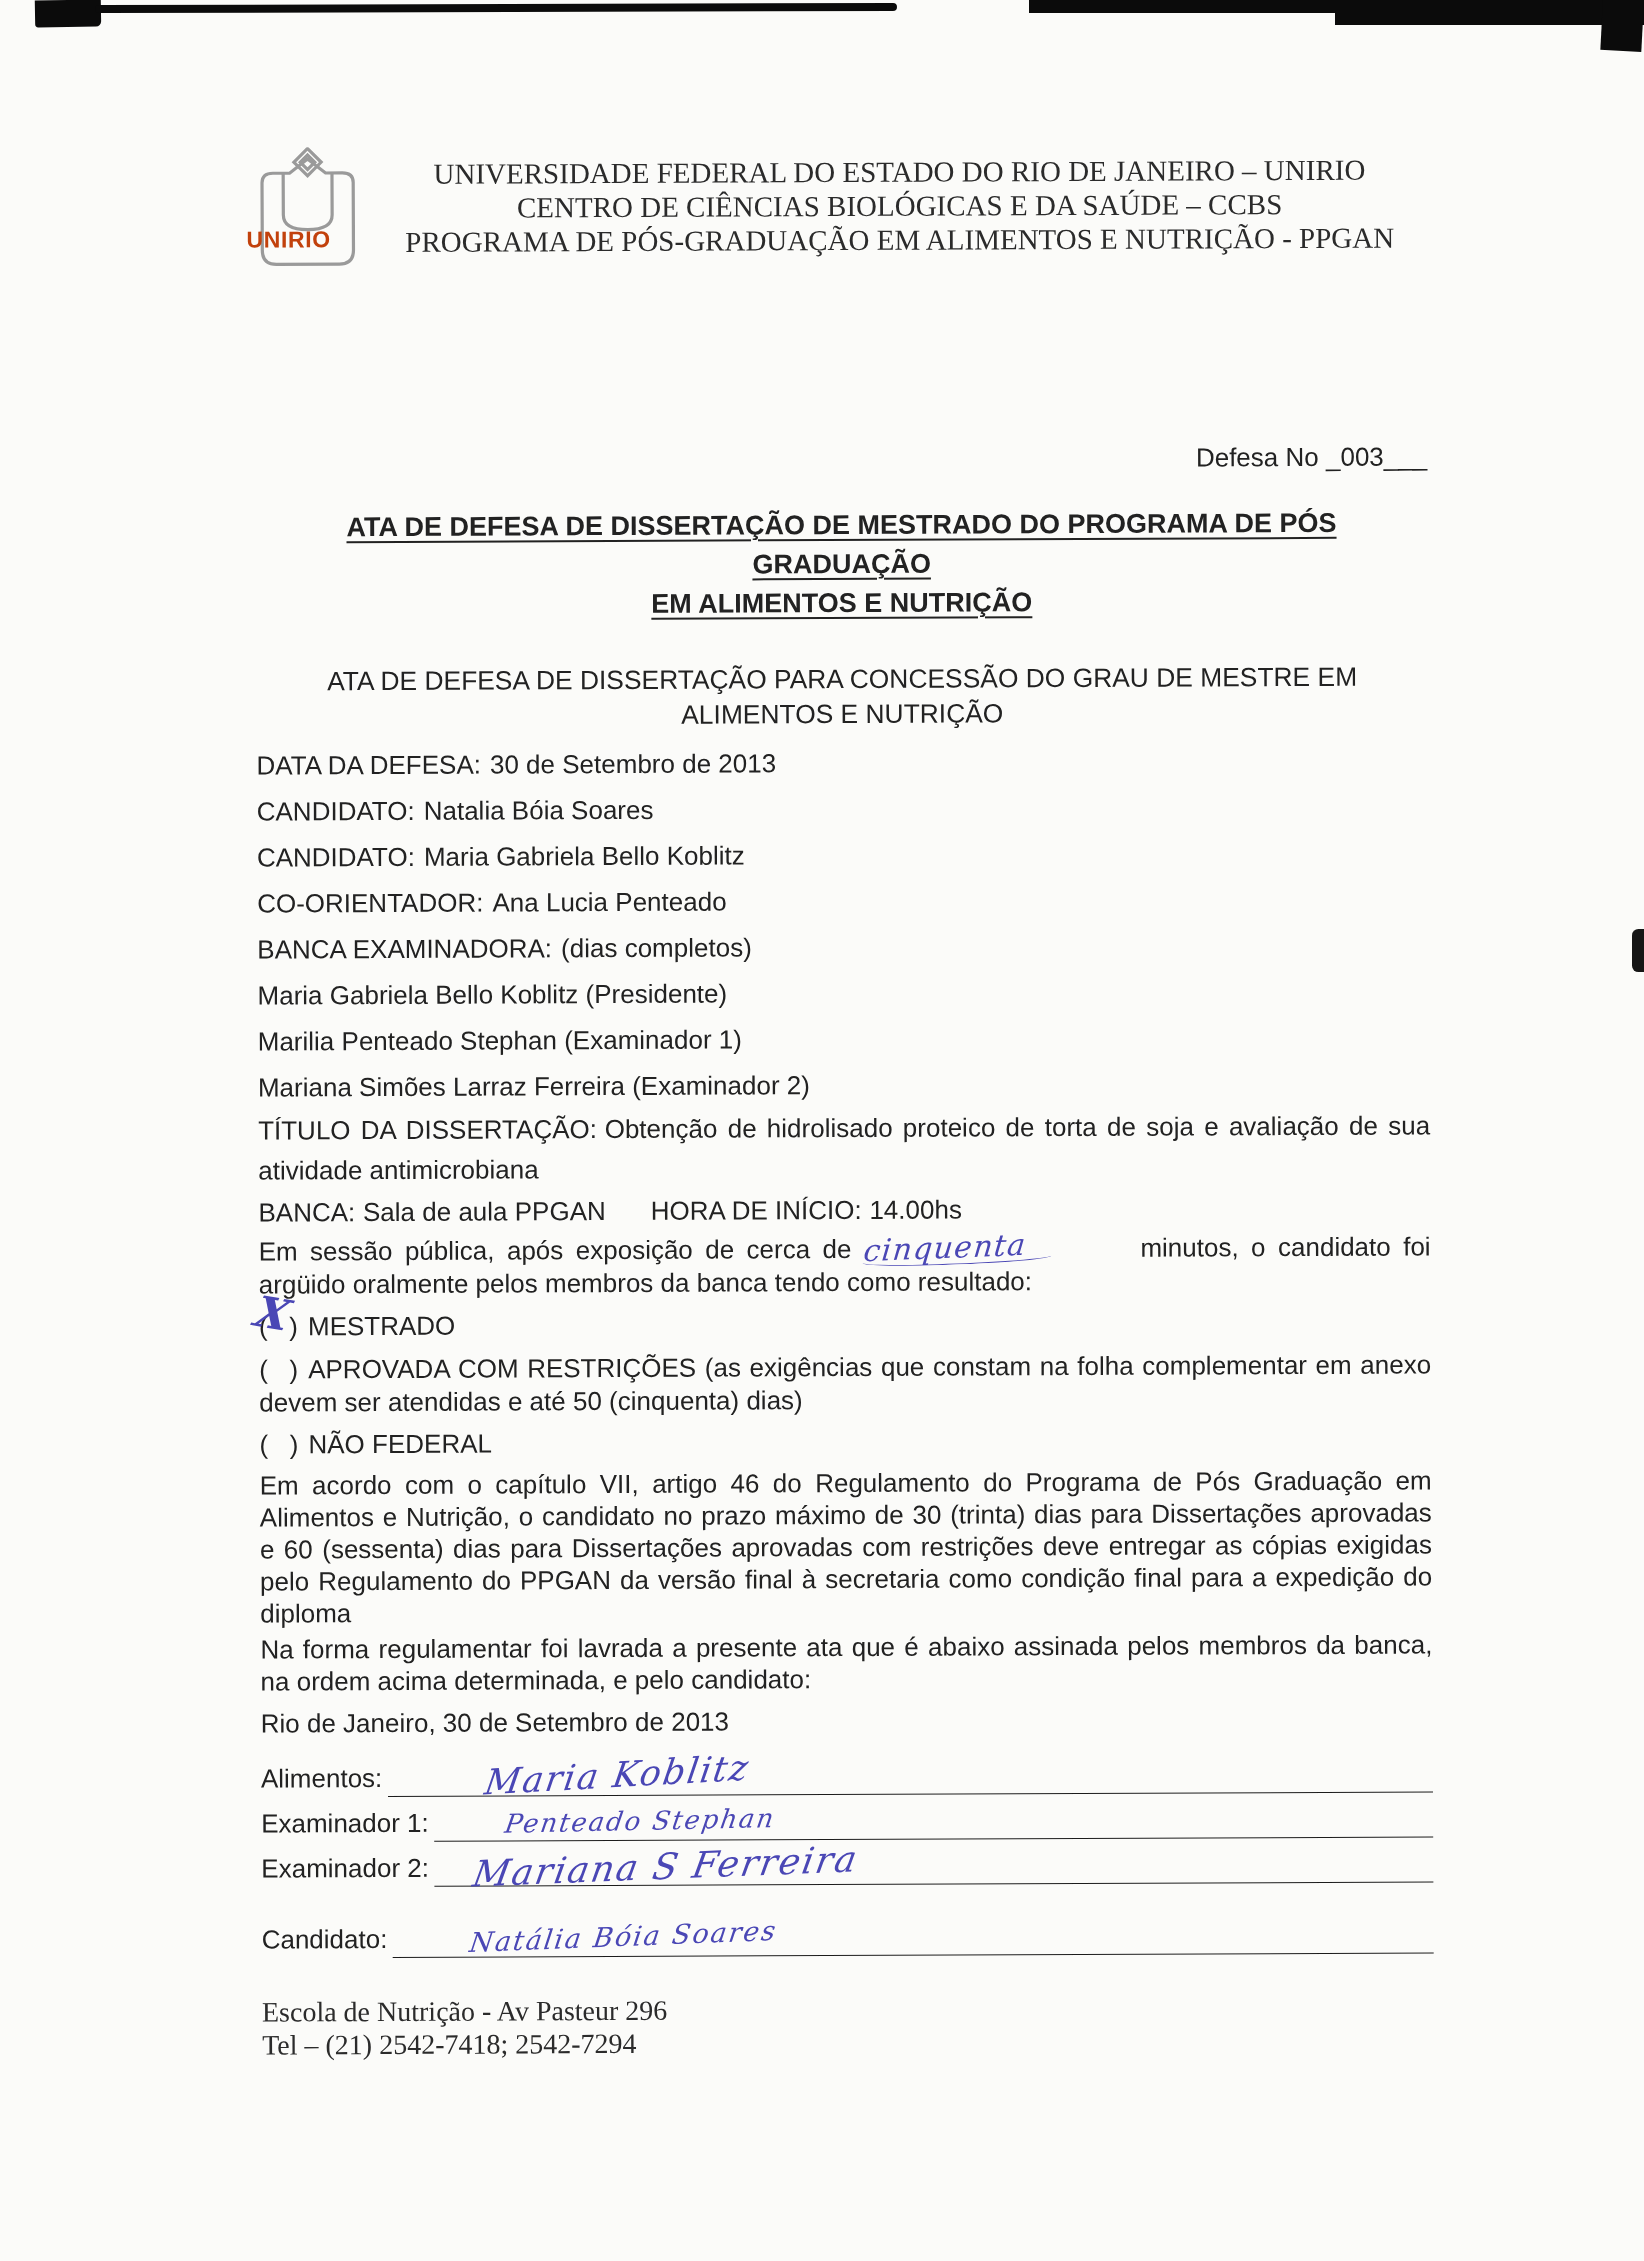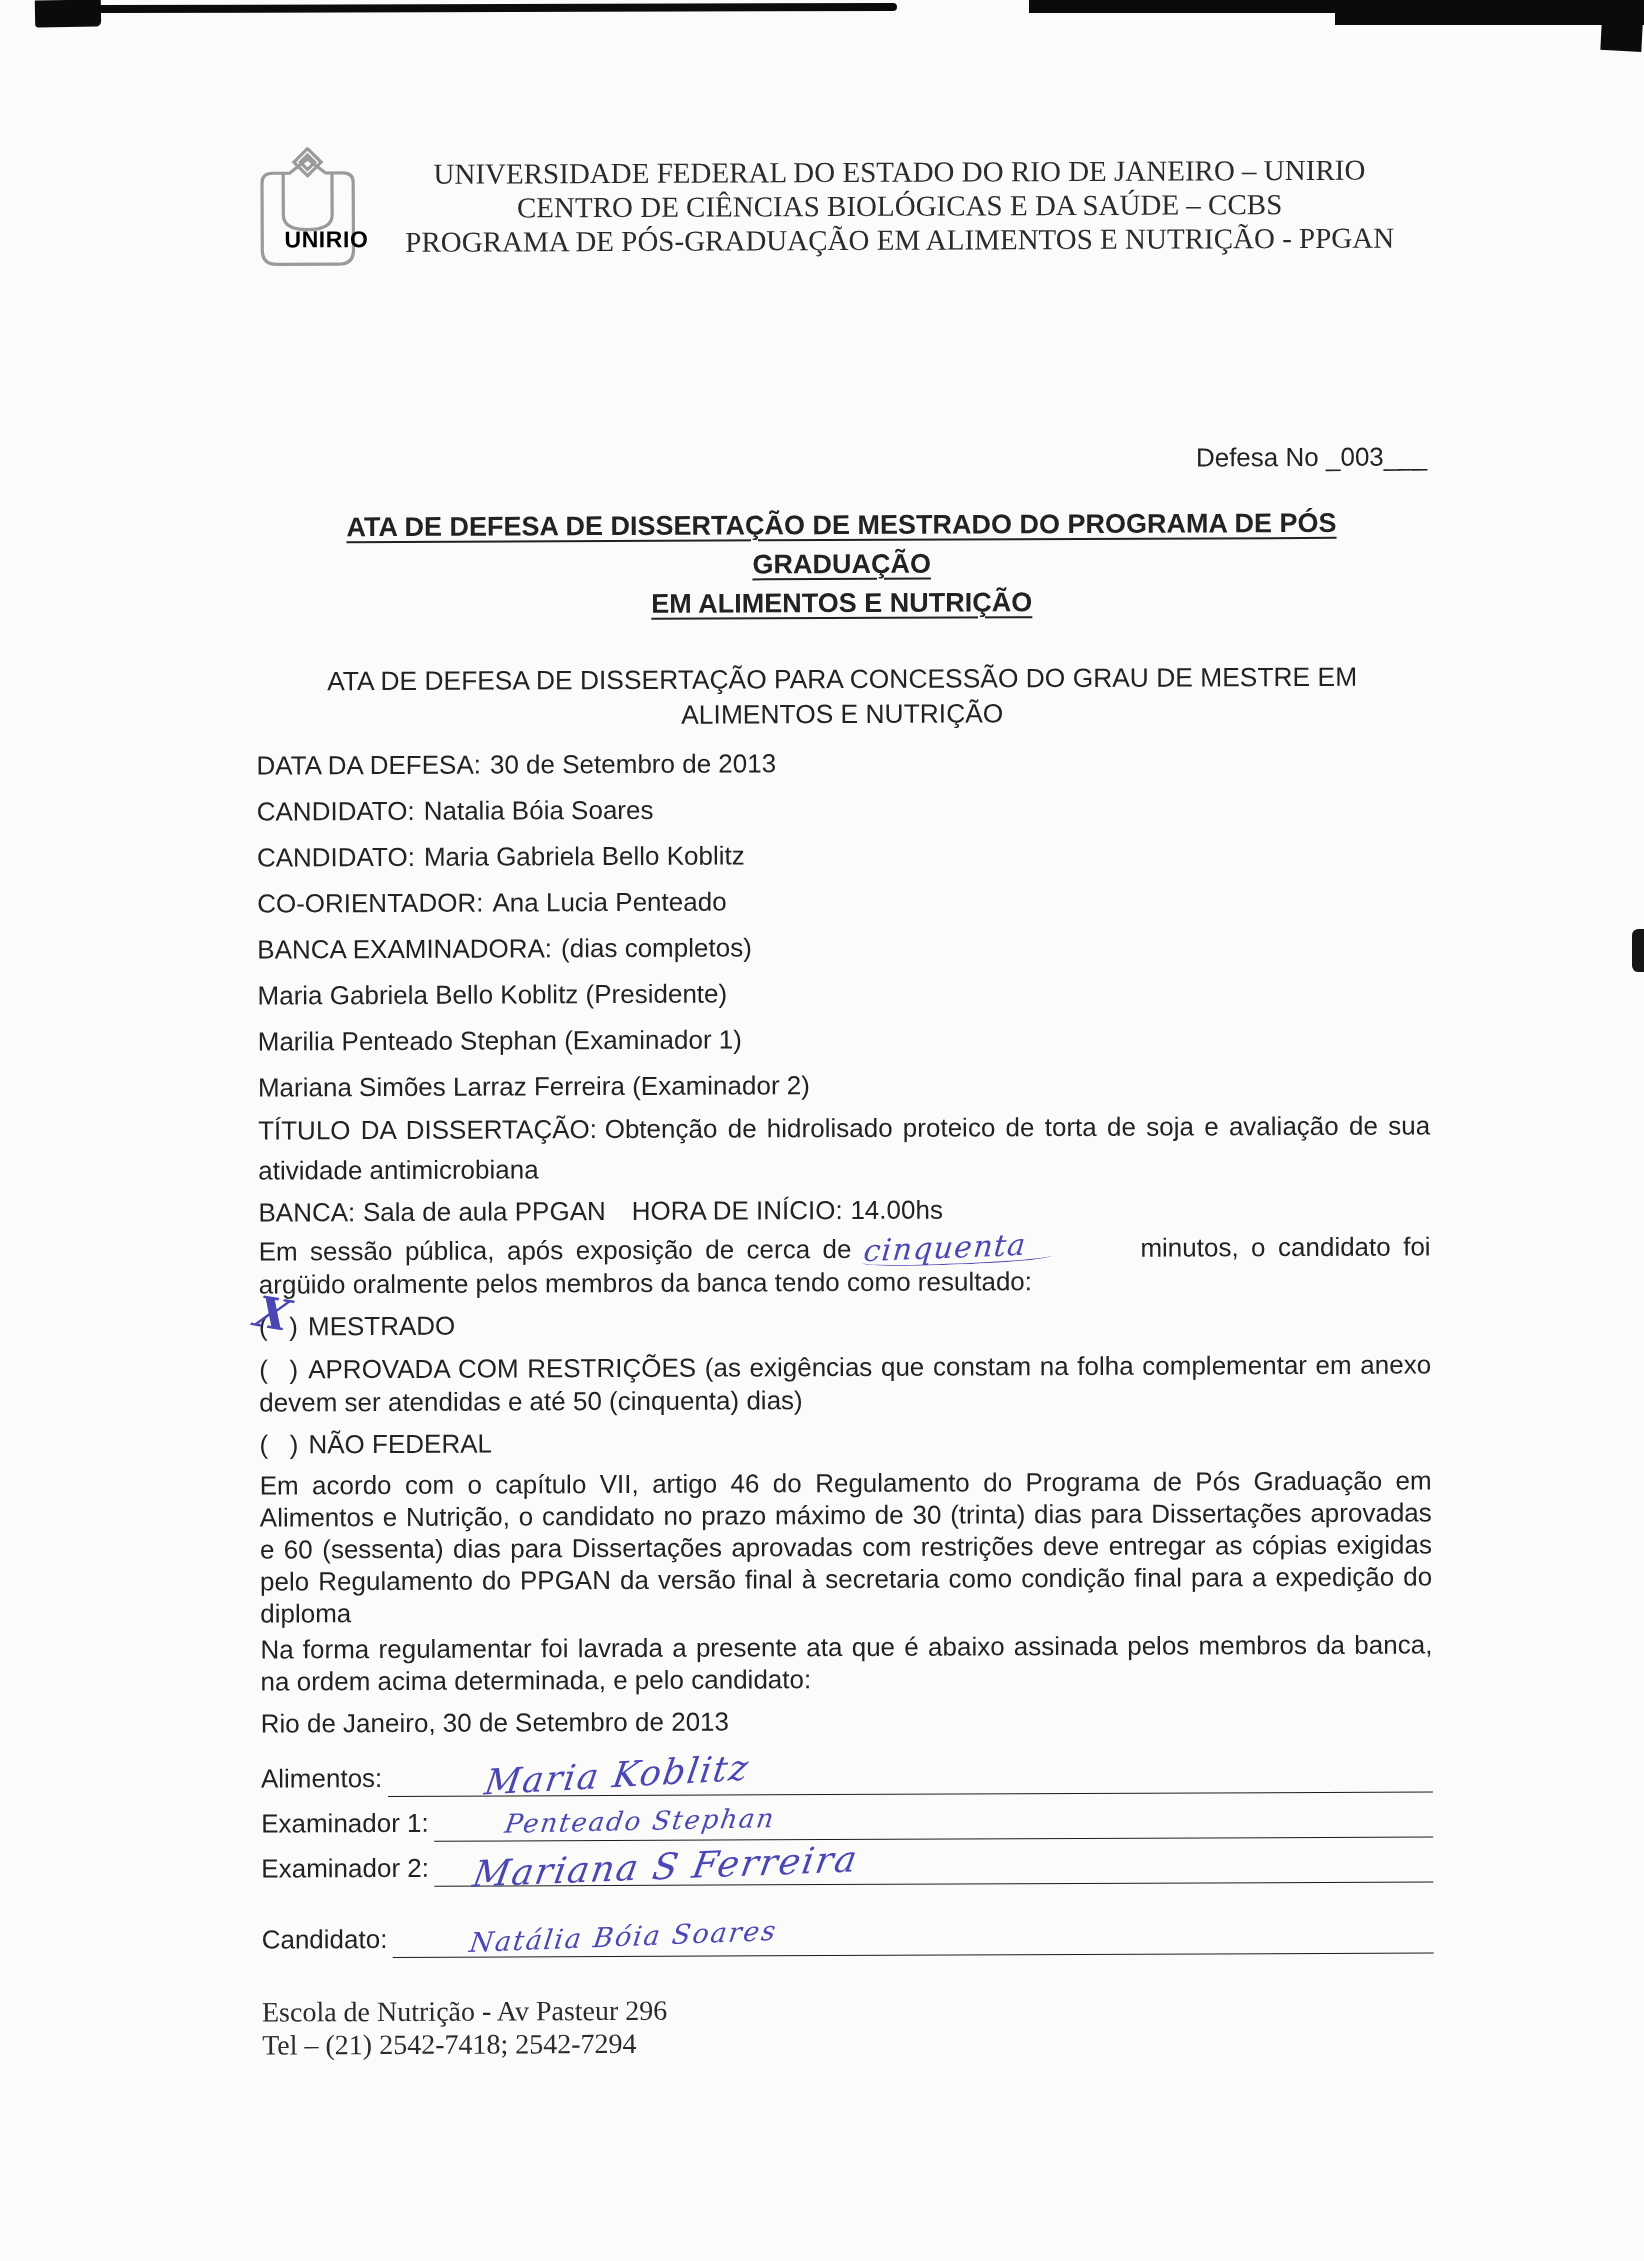--- a/index.html
+++ b/index.html
@@ -25,23 +25,23 @@
     position:absolute; left:258px; top:155px; width:1172px;
     transform:rotate(-0.25deg);
     font-size:26px; line-height:33px; color:#222;
   }
 
   
   .letterhead { position:relative; }
   .logo { position:absolute; left:-7.7px; top:-10.3px; width:122px; height:135px; }
   .logo svg { position:absolute; left:0; top:0; }
   .logo-text {
-    position:absolute; left:0; top:76px; width:122px; text-align:right;
+    position:absolute; left:0; top:76px; width:122px; text-align:left;
     font-family:"Liberation Sans",sans-serif; font-weight:bold; font-size:23px;
-    color:#000000; letter-spacing:0.6px;
+    color:#c2410c; letter-spacing:0.6px;
   }
   .letterhead-text {
     margin-left:119px; text-align:center;
     font-family:"Liberation Serif", serif; font-size:29px; line-height:34px; color:#2b2b2b;
   }
 
   .defesa-no { margin-top:186px; text-align:right; font-size:26px; }
 
   .doc-title { margin-top:30px; text-align:center; font-weight:bold; font-size:27px; line-height:39px; }
   .doc-title div { text-decoration:underline; text-underline-offset:4.5px; text-decoration-thickness:1.9px; }
@@ -49,21 +49,21 @@
   .subtitle { margin-top:39px; text-align:center; font-size:26.4px; line-height:35px; }
 
   .fields { margin-top:7.7px; }
   .field-line { line-height:46px; white-space:nowrap; }
   .field-line .lbl { margin-right:9px; }
 
   .titulo-block { text-align:justify; line-height:40px; }
   .titulo-block .lbl { margin-right:7.7px; }
 
   .local-line { margin-top:6.4px; line-height:33px; }
-  .hora-pair { margin-left:26px; }
+  .hora-pair { margin-left:45px; }
   .pair-val { margin-left:7.7px; }
 
   .sessao { margin-top:3.9px; text-align:justify; line-height:33px; }
   .hand-blank { display:inline-block; width:264px; vertical-align:baseline; }
   .pen {
     color:#4a47b5; font-family:"DejaVu Serif", serif; font-style:italic;
     font-size:30px; letter-spacing:1.3px; display:inline-block; transform:rotate(-2deg) skewX(-8deg);
   }
   .pen-underline { border-bottom:1.9px solid #4a47b5; padding-right:26px; border-radius:50%/5.2px; }
 

